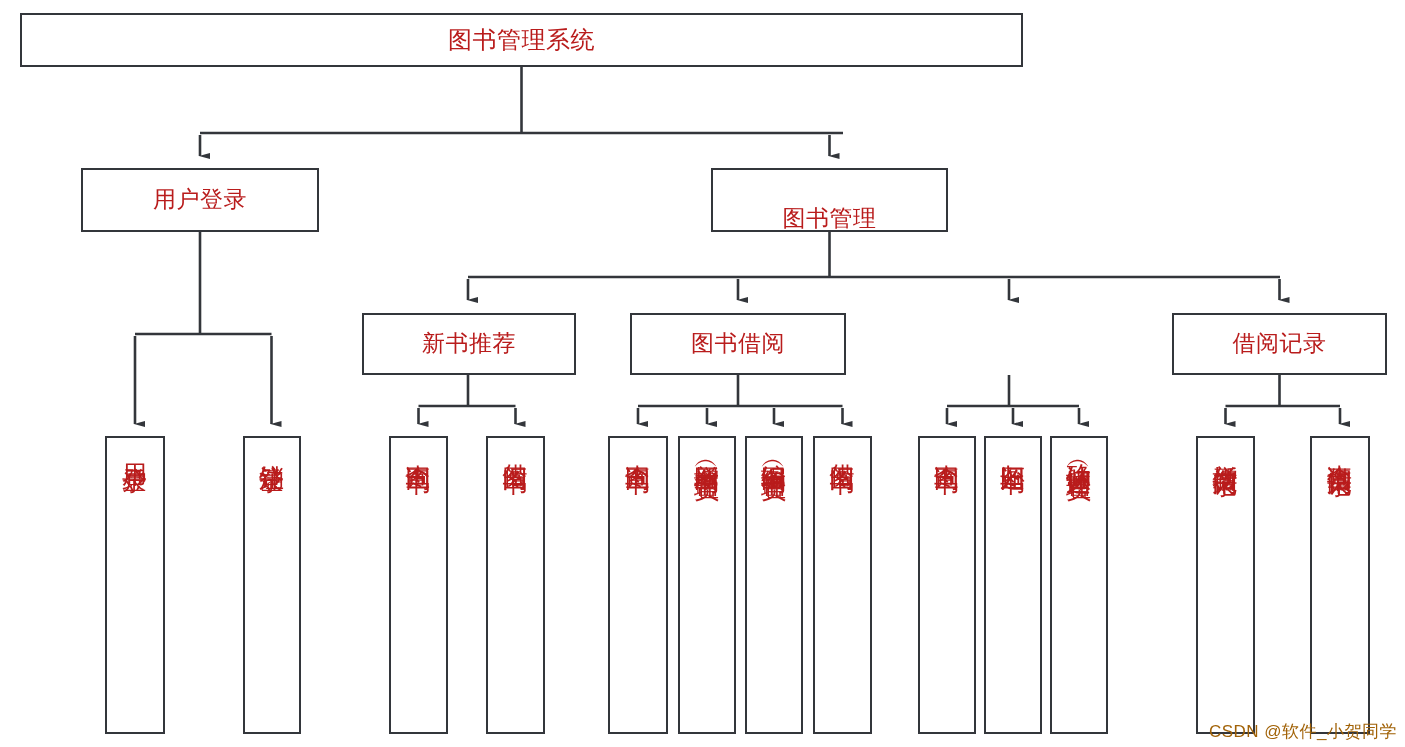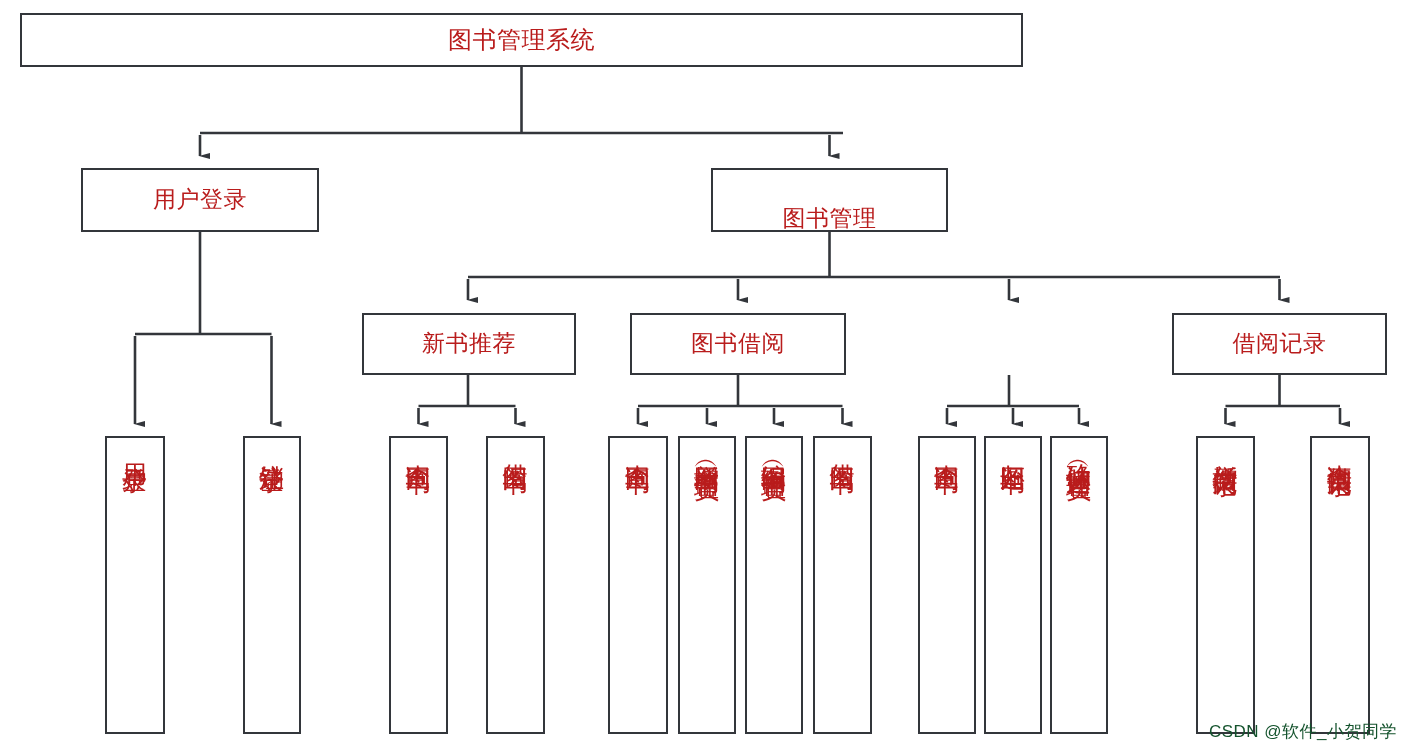--- a/index.html
+++ b/index.html
@@ -50,21 +50,21 @@
     font-size:25px;
     line-height:1.12;
     letter-spacing:2px;
     max-height:282px;
   }
   .watermark{
     position:absolute;
     right:8px;
     bottom:4px;
     font-size:17px;
-    color:#14532d;
+    color:#a16207;
     letter-spacing:0.5px;
     white-space:nowrap;
   }
 </style>
 </head>
 <body>
 
 <div id="canvas">
 
   <svg id="wires" viewBox="0 0 1405 747">

